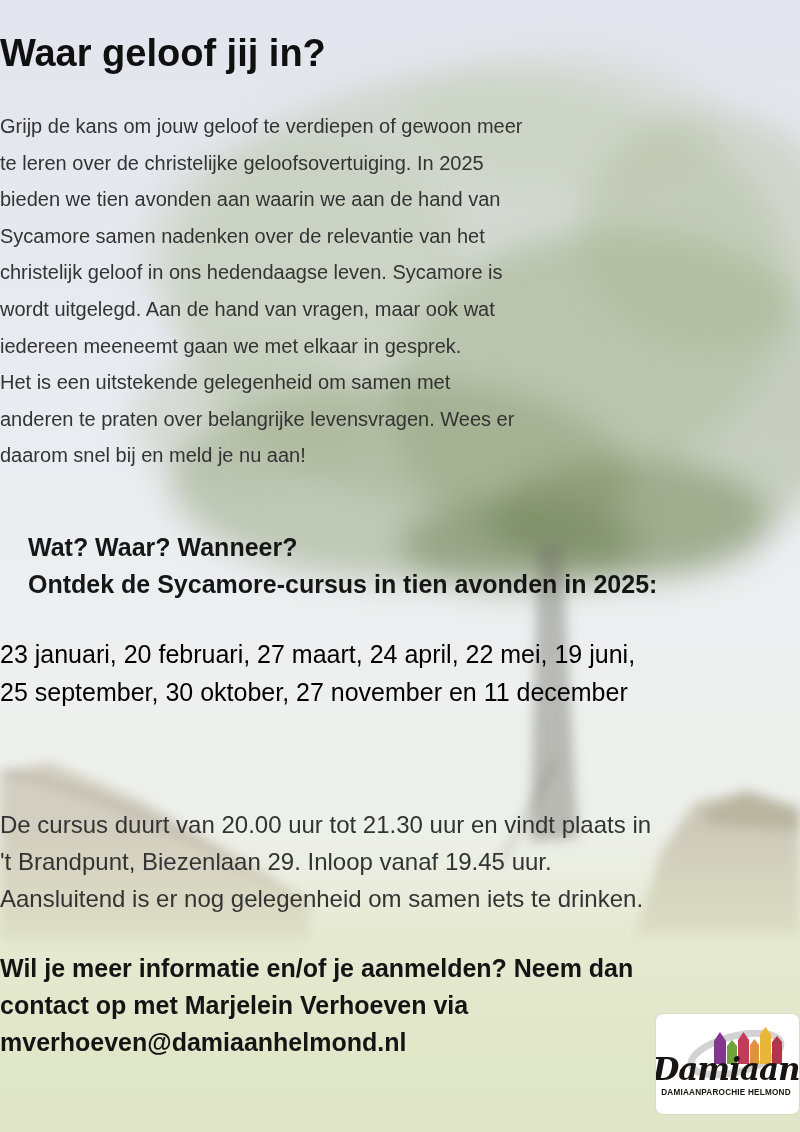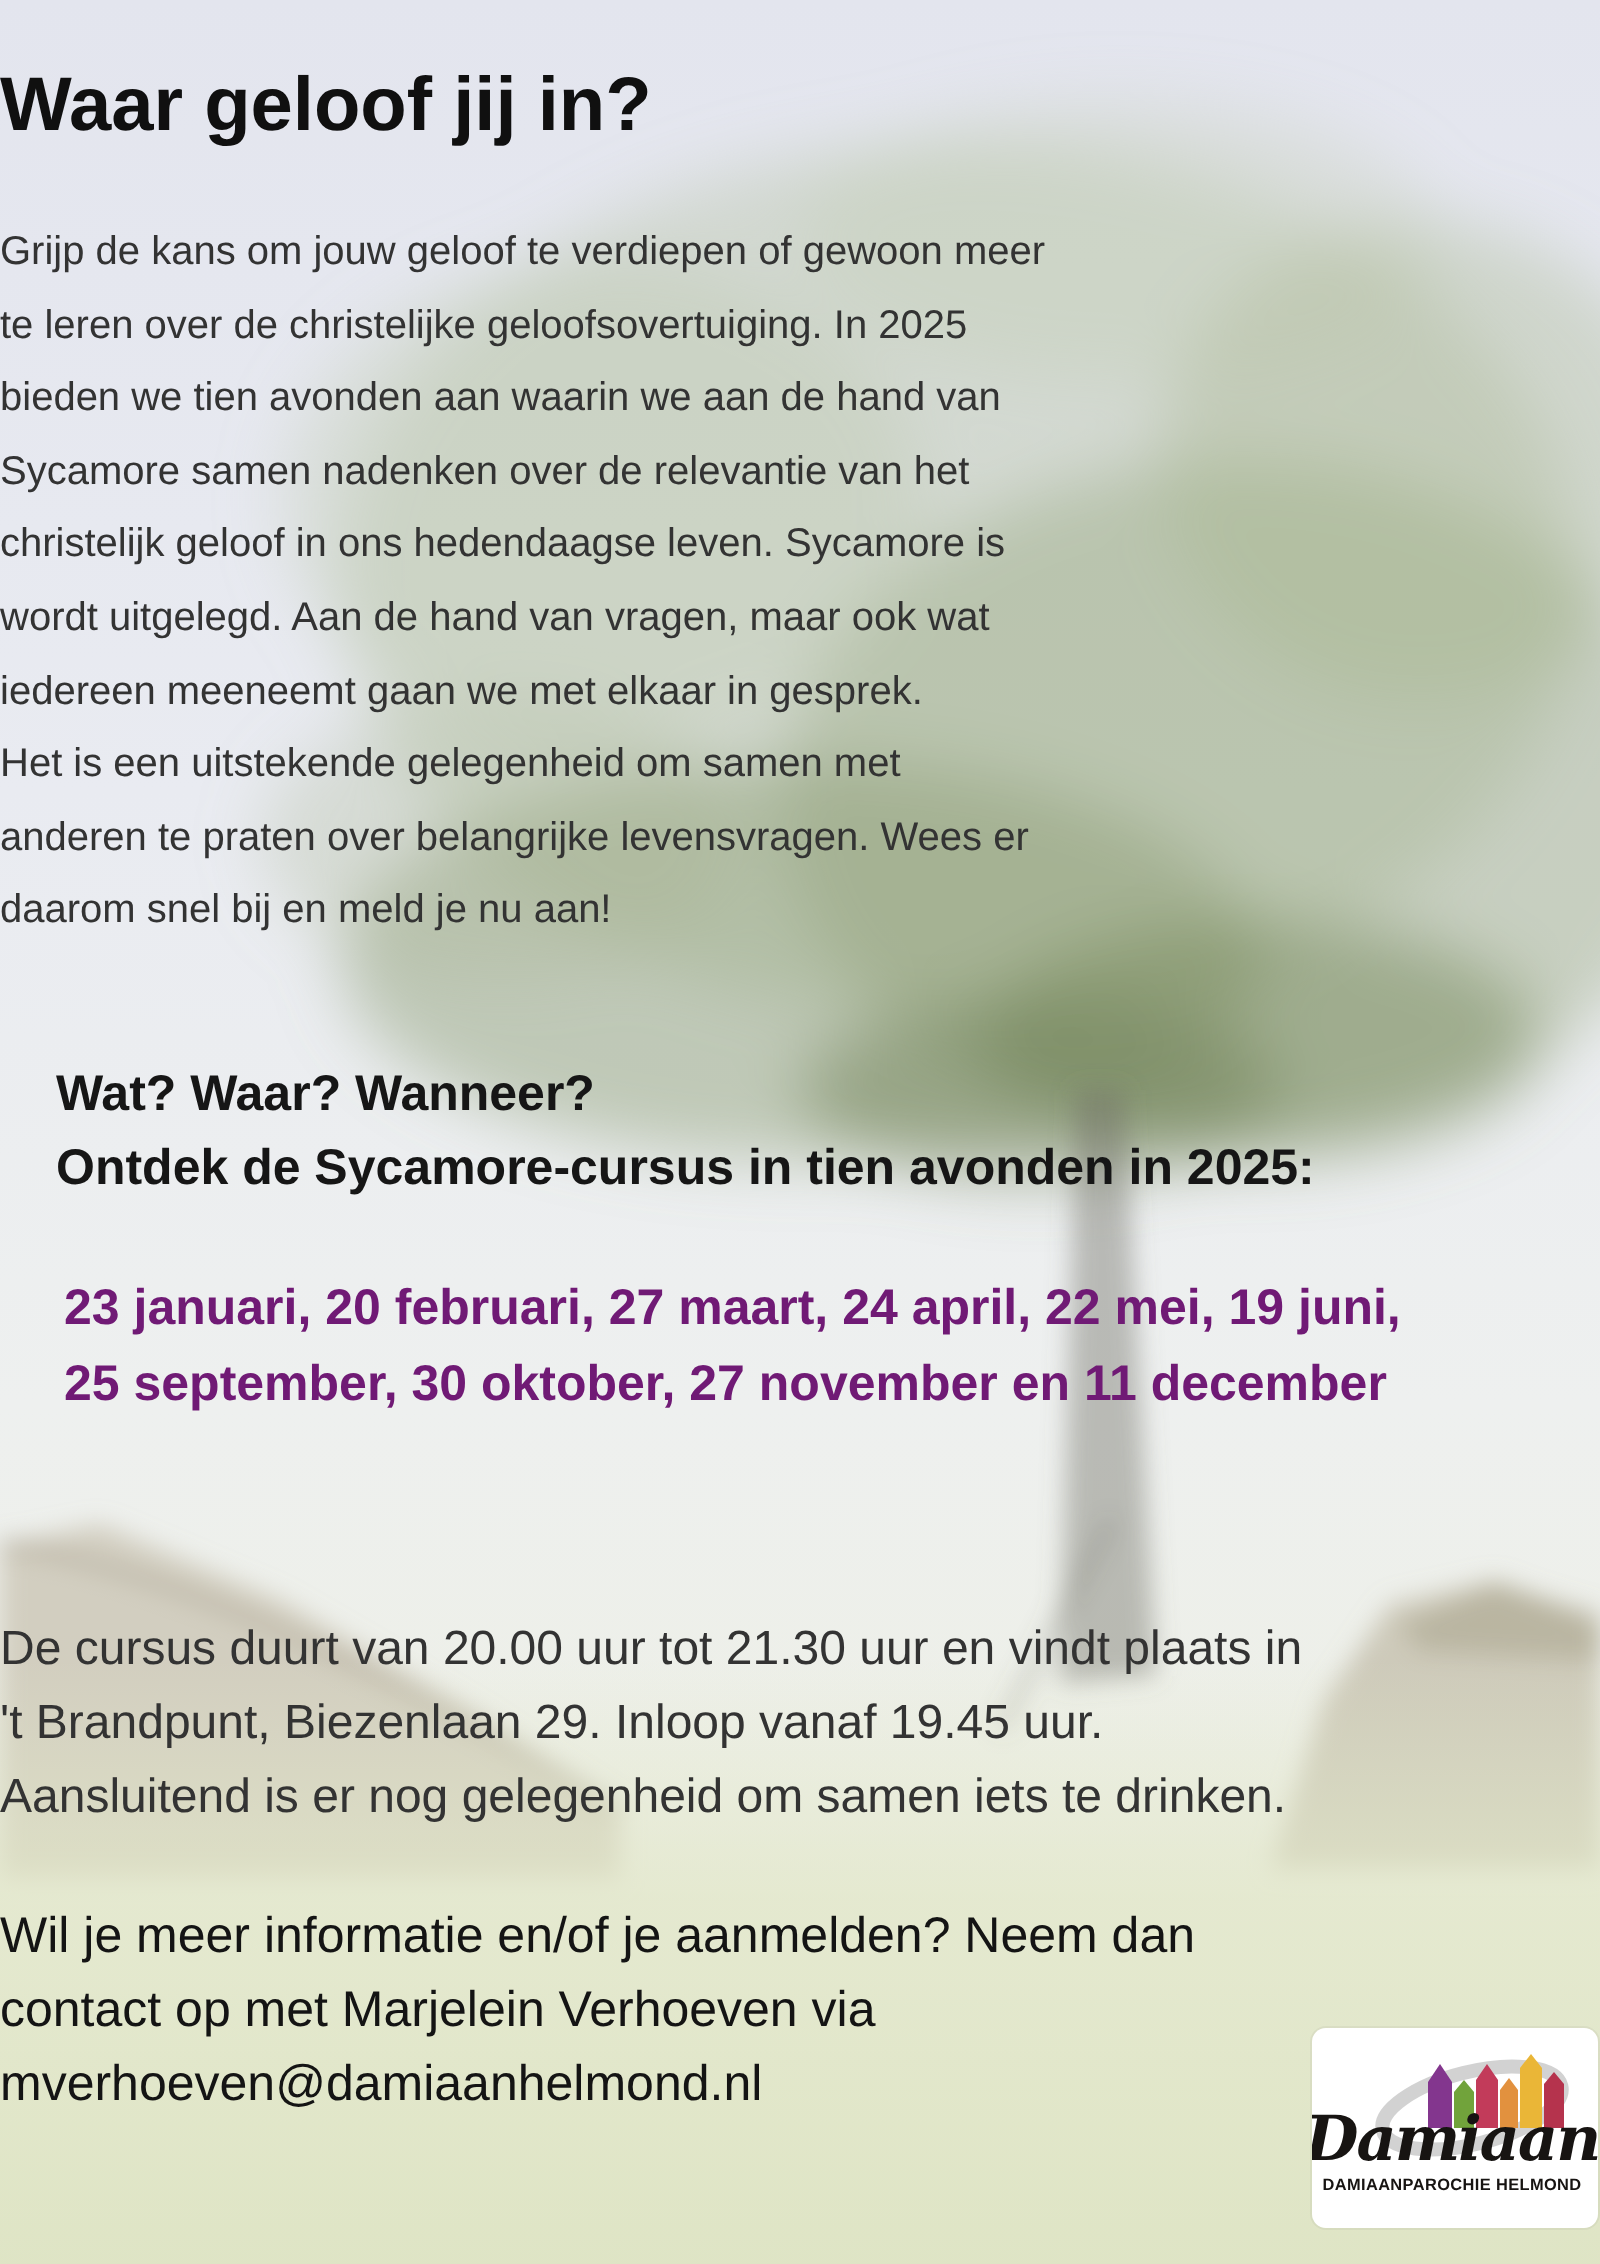--- a/index.html
+++ b/index.html
@@ -43,35 +43,34 @@
     font-size: 25px;
     line-height: 37px;
     font-weight: 700;
     color: #161616;
     padding-left: 28px;
   }
   .dates {
     top: 636px;
     font-size: 25px;
     line-height: 37.5px;
-    font-weight: 700;
-    color: #701a75;
-    padding-left: 32px;
+    font-weight: 400;
+    color: #000000;
   }
   .details {
     top: 806px;
     font-size: 24px;
     line-height: 37px;
     color: #333333;
   }
   .contact {
     top: 950px;
     font-size: 25px;
     line-height: 37px;
-    font-weight: 400;
+    font-weight: 700;
     color: #141414;
   }
   .logo-box {
     position: absolute;
     right: 1px;
     bottom: 18px;
     width: 143px;
     height: 100px;
     background: #ffffff;
     border-radius: 7px;

